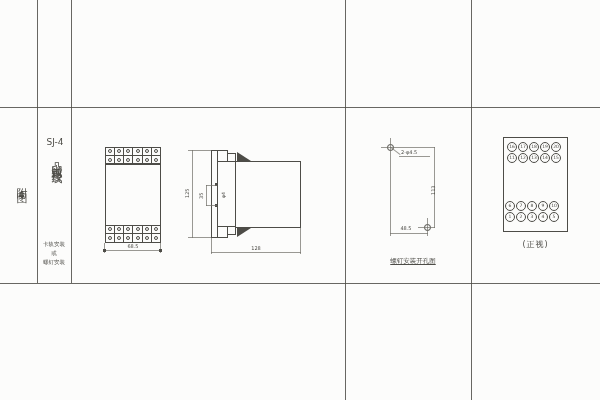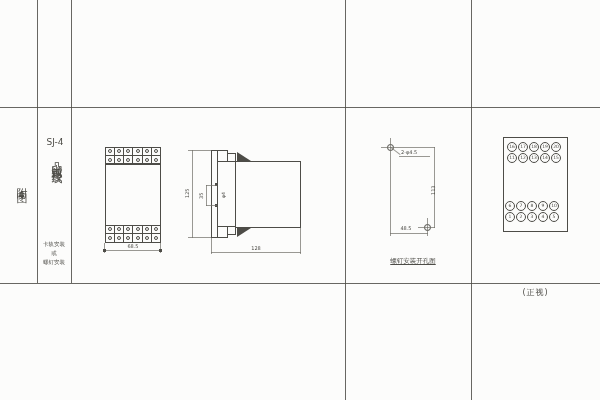--- a/index.html
+++ b/index.html
@@ -206,16 +206,16 @@
         <div class="term">9</div>
         <div class="term">10</div>
       </div>
     <div class="term-row" style="left:505px;top:212px;">
         <div class="term">1</div>
         <div class="term">2</div>
         <div class="term">3</div>
         <div class="term">4</div>
         <div class="term">5</div>
       </div>
-    <div class="cap ctr" style="left:503px;top:239px;width:65px;font-size:8px;letter-spacing:1px;margin-top:48px;">(正视)</div>
+    <div class="cap ctr" style="left:503px;top:239px;width:65px;font-size:8px;letter-spacing:1px;">(正视)</div>
   </div>
 
 </div>
 
 </body></html>

